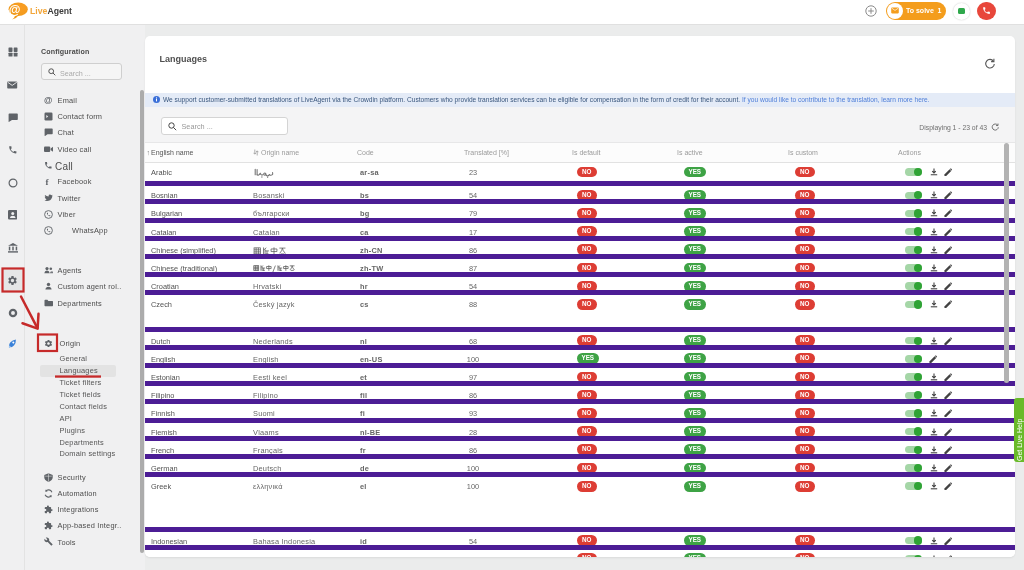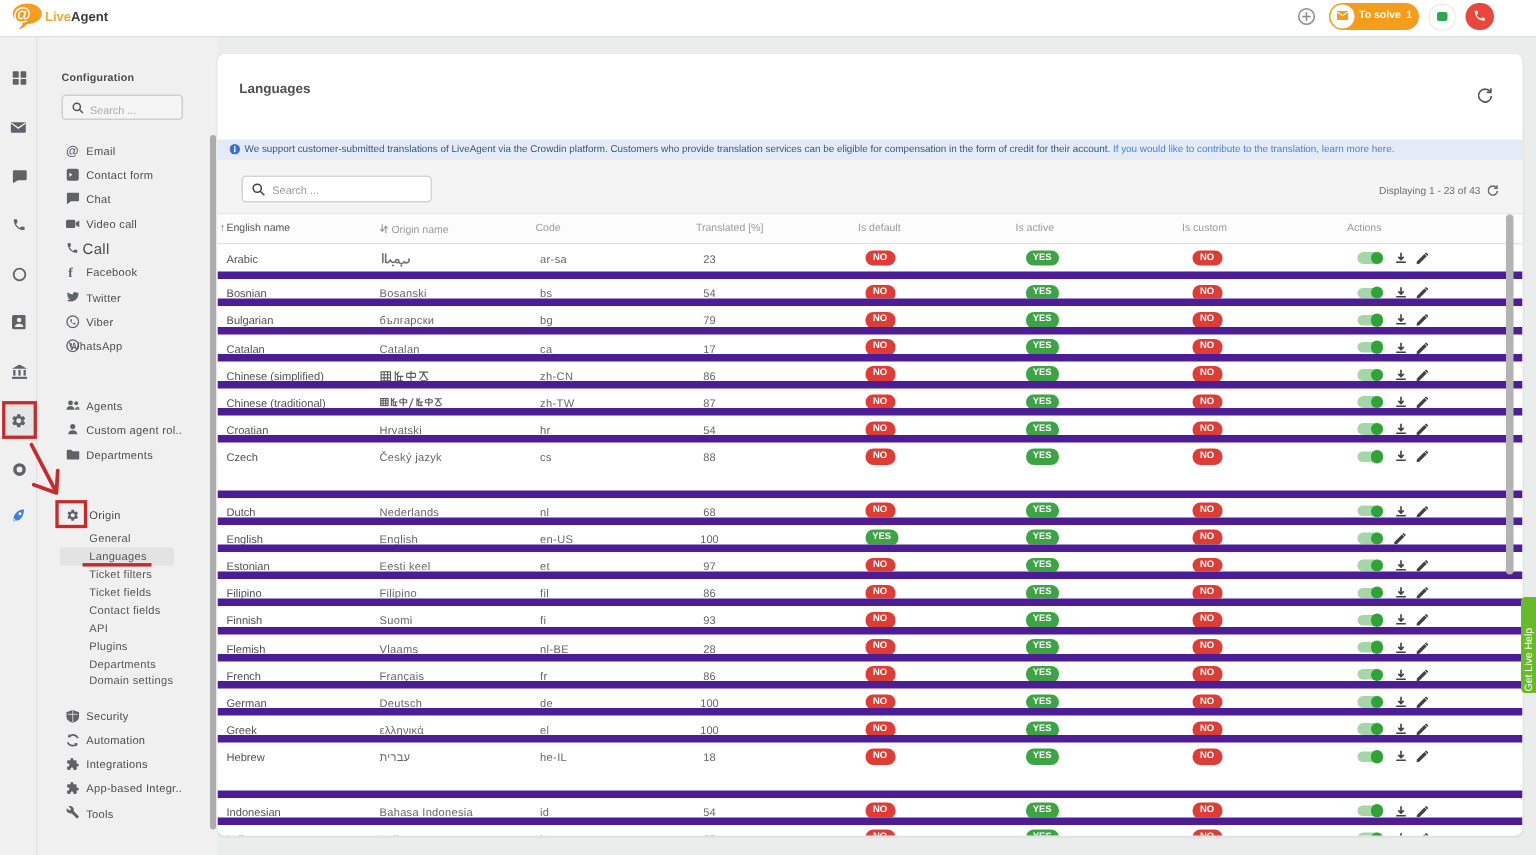--- a/index.html
+++ b/index.html
@@ -1,20 +1,20 @@
 <!DOCTYPE html>
 <html><head><meta charset="utf-8">
 <style>
 * { margin:0; padding:0; box-sizing:border-box; }
 html,body { width:1024px; height:570px; overflow:hidden; background:#ebecec; font-family:"Liberation Sans",sans-serif; -webkit-font-smoothing:antialiased; }
 .row { position:absolute; left:0; width:870px; height:18.18px; background:#fff; }
 .row.bt { border-top:5px solid #4c1d95; }
 .row span.c1 { position:absolute; left:6px; top:5px; font-size:7.4px; color:#515151; }
 .row span.c2 { position:absolute; left:108px; top:5px; font-size:7.4px; letter-spacing:0.2px; color:#666; }
-.row span.c3 { position:absolute; left:215px; top:5px; font-size:7.4px; letter-spacing:0.25px; color:#666; }
+.row span.c3 { position:absolute; left:215px; top:5px; font-size:7.4px; letter-spacing:0.25px; color:#666;font-weight:bold; }
 .row span.c4 { position:absolute; left:313px; width:30px; text-align:center; top:5px; font-size:7.4px; color:#666; }
 .pill { position:absolute; top:3.7px; height:10.8px; line-height:10.8px; border-radius:5.4px; font-size:6.3px; font-weight:bold; color:#fff; text-align:center; }
 .pill.no { width:19.5px; background:#dd3d34; }
 .pill.yes { width:21.5px; background:#3ea345; }
 .tgl { position:absolute; left:760px; top:5.4px; width:17px; height:7.4px; background:#a5d6a7; border-radius:3.7px; }
 .tgl .knob { position:absolute; right:-0.4px; top:-0.5px; width:8.4px; height:8.4px; background:#2fa335; border-radius:50%; }
 .ai { position:absolute; top:5px; }
 .th { position:absolute; top:6.5px; font-size:7px; color:#9b9b9b; }
 </style></head>
 <body>
@@ -146,21 +146,21 @@
 <div style="position:absolute;left:57.5px;top:193.6px;font-size:7.4px;letter-spacing:0.2px;color:#4c4c4c">Twitter</div>
 <svg style="position:absolute;left:43.5px;top:209.9px" width="9" height="9" viewBox="0 0 9 9">
     <circle cx="4.5" cy="4.5" r="3.9" stroke="#5f6368" stroke-width="0.9" fill="none"></circle>
     <path transform="translate(2.3,2.3) scale(0.19)" d="M6.62 10.79c1.44 2.83 3.76 5.14 6.59 6.59l2.2-2.21c.27-.27.67-.36 1.02-.24 1.12.37 2.33.57 3.57.57.55 0 1 .45 1 1V20c0 .55-.45 1-1 1-9.39 0-17-7.61-17-17 0-.55.45-1 1-1h3.5c.55 0 1 .45 1 1 0 1.25.2 2.45.57 3.57.11.35.03.74-.25 1.02l-2.2 2.2z" fill="#5f6368"></path>
   </svg>
 <div style="position:absolute;left:57.5px;top:210.0px;font-size:7.4px;letter-spacing:0.2px;color:#4c4c4c">Viber</div>
 <svg style="position:absolute;left:43.5px;top:226.2px" width="9" height="9" viewBox="0 0 9 9">
     <circle cx="4.5" cy="4.5" r="3.9" stroke="#5f6368" stroke-width="0.9" fill="none"></circle>
     <path transform="translate(2.3,2.3) scale(0.19)" d="M6.62 10.79c1.44 2.83 3.76 5.14 6.59 6.59l2.2-2.21c.27-.27.67-.36 1.02-.24 1.12.37 2.33.57 3.57.57.55 0 1 .45 1 1V20c0 .55-.45 1-1 1-9.39 0-17-7.61-17-17 0-.55.45-1 1-1h3.5c.55 0 1 .45 1 1 0 1.25.2 2.45.57 3.57.11.35.03.74-.25 1.02l-2.2 2.2z" fill="#5f6368"></path>
   </svg>
-<div style="position:absolute;left:46px;top:226.3px;font-size:7.4px;letter-spacing:0.2px;color:#4c4c4c">WhatsApp</div>
+<div style="position:absolute;left:72px;top:226.3px;font-size:7.4px;letter-spacing:0.2px;color:#4c4c4c">WhatsApp</div>
 <svg style="position:absolute;left:43.5px;top:265.9px" width="9" height="9" viewBox="0 0 9 9">
     <g fill="#5f6368">
       <circle cx="3" cy="2.6" r="1.6"></circle>
       <circle cx="6.8" cy="2.8" r="1.3"></circle>
       <path d="M0.3 7.2 q0.3-2.6 2.7-2.6 q2.4 0 2.7 2.6z"></path>
       <path d="M5.9 7.2 q0.2-2 2-2 q1.3 0 1.6 2z" opacity="0.85"></path>
     </g>
   </svg>
 <div style="position:absolute;left:57.5px;top:266.0px;font-size:7.4px;letter-spacing:0.2px;color:#4c4c4c">Agents</div>
 <svg style="position:absolute;left:43.5px;top:282.3px" width="9" height="9" viewBox="0 0 9 9">
@@ -630,40 +630,20 @@
       </span>
       <svg class="ai" style="left:785px" width="8" height="8" viewBox="0 0 8 8">
         <path d="M4 0.5 V4.8 M2.2 3.2 L4 5 L5.8 3.2" stroke="#424242" stroke-width="1.1" fill="none"></path>
         <path d="M0.8 6.8 H7.2" stroke="#424242" stroke-width="1.1"></path>
       </svg>
       <svg class="ai" style="left:799px" width="8.5" height="8.5" viewBox="0 0 8.5 8.5">
         <path d="M0.6 6.3 L5.6 1.3 L7.2 2.9 L2.2 7.9 L0.4 8.1z" fill="#424242"></path>
         <path d="M6.3 0.6 q0.4-0.4 0.8 0 l0.8 0.8 q0.4 0.4 0 0.8 l-0.4 0.4 L5.9 1z" fill="#424242"></path>
       </svg>
     </div>
-    <div class="row bt" style="top:454.24px">
-      <span class="c1">Hebrew</span>
-      <span class="c2">עברית</span>
-      <span class="c3">he-IL</span>
-      <span class="c4">18</span>
-      <span class="pill no" style="left:432px">NO</span>
-      <span class="pill yes" style="left:539px">YES</span>
-      <span class="pill no" style="left:650px">NO</span>
-      <span class="tgl">
-        <span class="knob"></span>
-      </span>
-      <svg class="ai" style="left:785px" width="8" height="8" viewBox="0 0 8 8">
-        <path d="M4 0.5 V4.8 M2.2 3.2 L4 5 L5.8 3.2" stroke="#424242" stroke-width="1.1" fill="none"></path>
-        <path d="M0.8 6.8 H7.2" stroke="#424242" stroke-width="1.1"></path>
-      </svg>
-      <svg class="ai" style="left:799px" width="8.5" height="8.5" viewBox="0 0 8.5 8.5">
-        <path d="M0.6 6.3 L5.6 1.3 L7.2 2.9 L2.2 7.9 L0.4 8.1z" fill="#424242"></path>
-        <path d="M6.3 0.6 q0.4-0.4 0.8 0 l0.8 0.8 q0.4 0.4 0 0.8 l-0.4 0.4 L5.9 1z" fill="#424242"></path>
-      </svg>
-    </div>
     <div class="row bt" style="top:490.60px">
       <span class="c1">Indonesian</span>
       <span class="c2">Bahasa Indonesia</span>
       <span class="c3">id</span>
       <span class="c4">54</span>
       <span class="pill no" style="left:432px">NO</span>
       <span class="pill yes" style="left:539px">YES</span>
       <span class="pill no" style="left:650px">NO</span>
       <span class="tgl">
         <span class="knob"></span>

